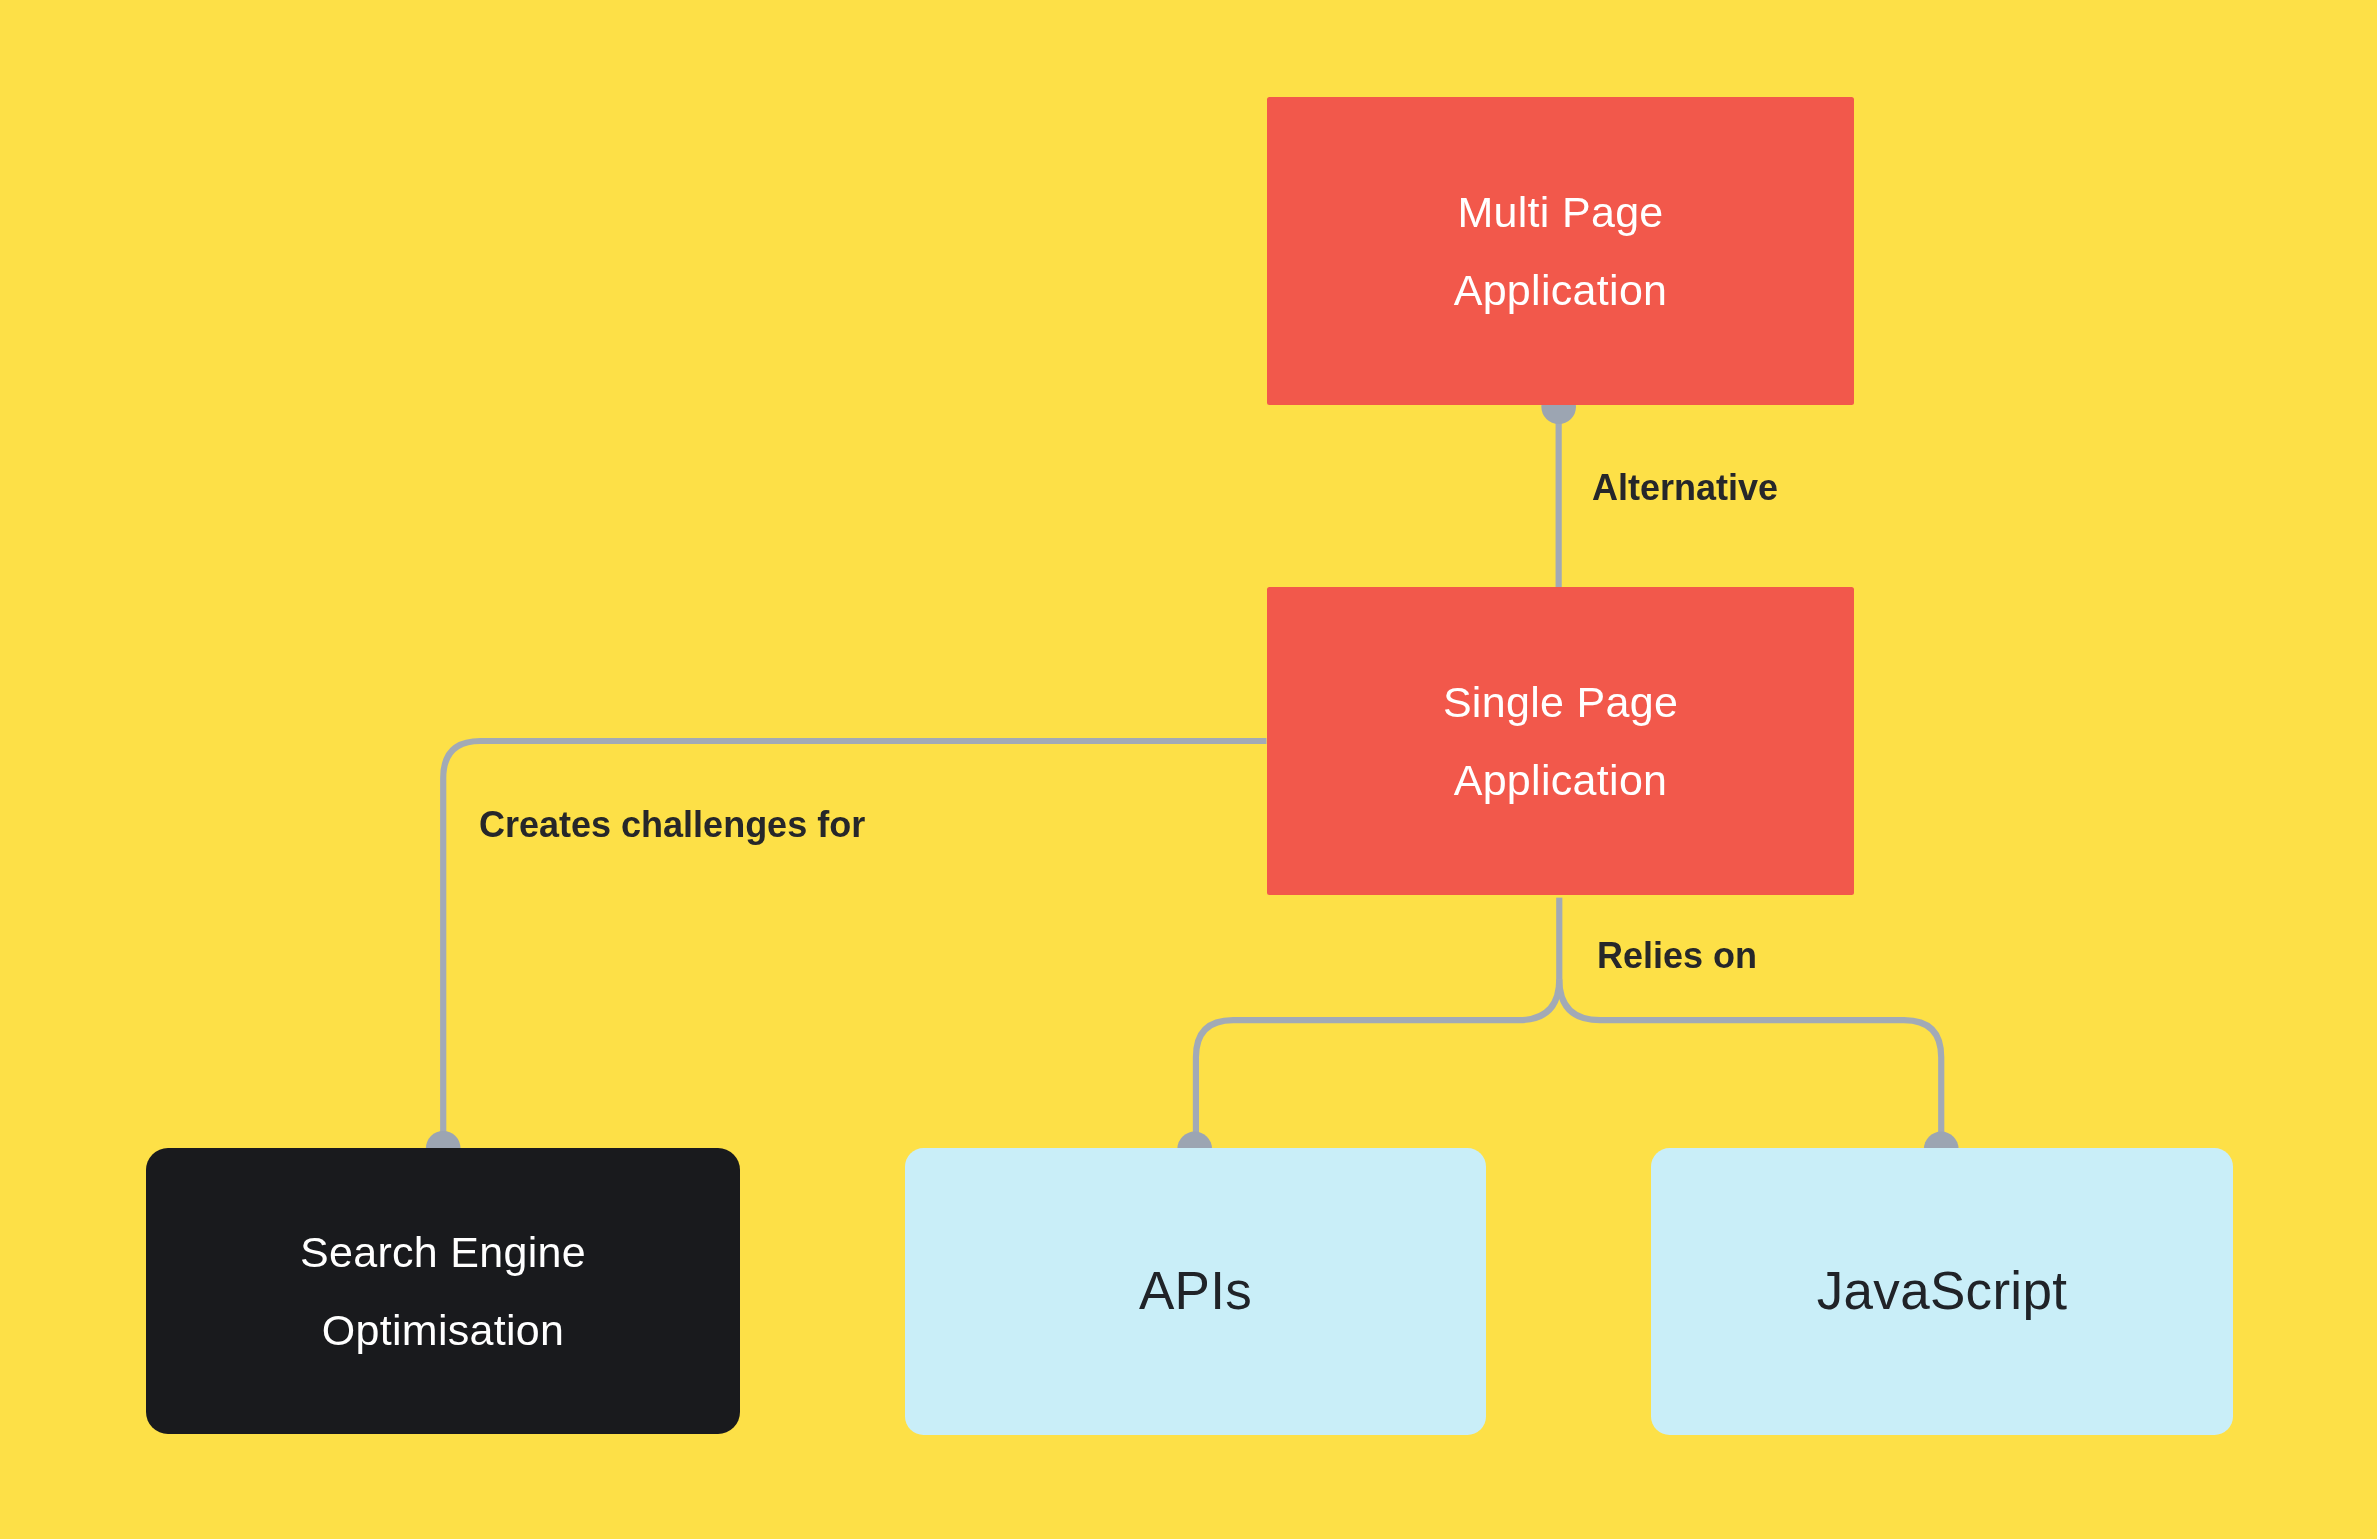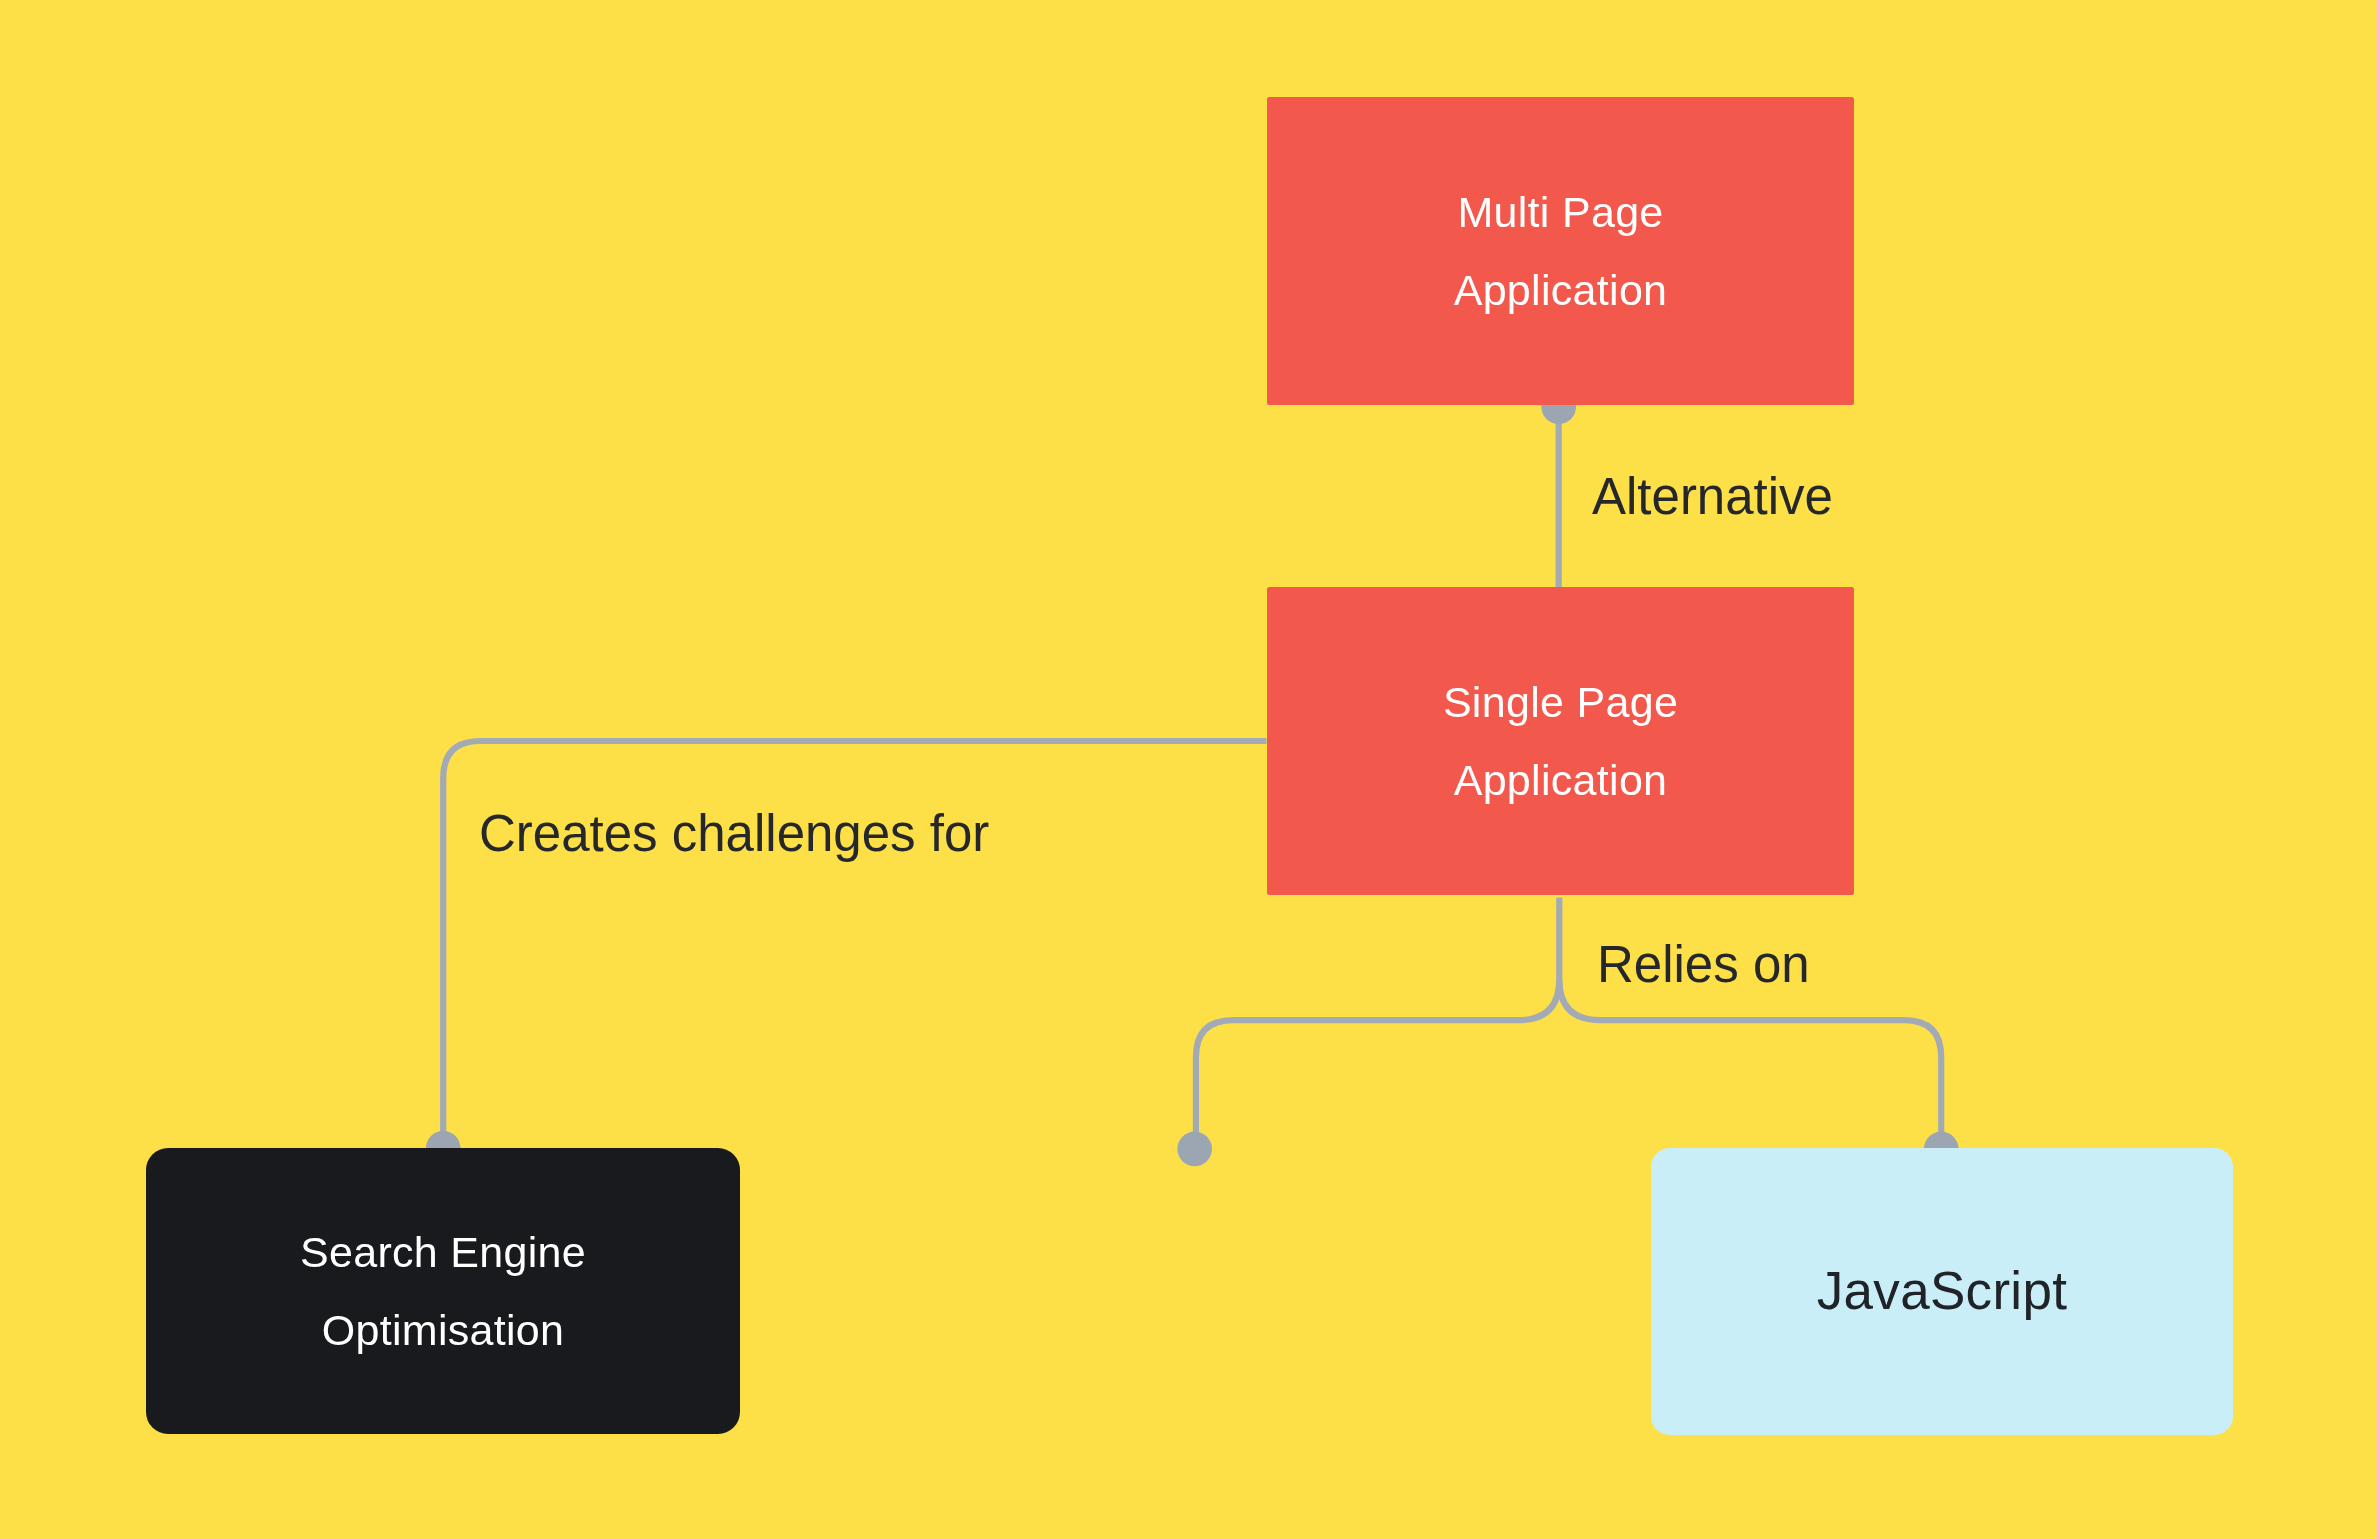--- a/index.html
+++ b/index.html
@@ -64,23 +64,23 @@
     font-size: 53px;
   }
   
   .node-mpa  { left: 1267px; top: 97px;  width: 587px; height: 308px; }
   .node-spa  { left: 1267px; top: 587px;  width: 587px; height: 308px; text-align: center; }
   .node-seo  { left: 146px;  top: 1148px; width: 594px; height: 286px; }
   .node-apis { left: 905px; top: 1148px; width: 581px; height: 287px; }
   .node-js   { left: 1651px; top: 1148px; width: 582px; height: 287px; }
   .edge-label {
     position: absolute;
-    font-size: 51px;
+    font-size: 36px;
     line-height: 1.2;
-    font-weight: 400;
+    font-weight: 700;
     color: #26272A;
     white-space: nowrap;
   }
   .edge-label-alternative { left: 1592px; top: 466px; }
   .edge-label-creates     { left: 479px;  top: 775px; margin-top: 28px; }
   .edge-label-relies      { left: 1597px; top: 934px; }
 </style>
 </head>
 <body>
 
@@ -106,20 +106,23 @@
   </div>
 
   <div class="node node-red node-spa">
     <span class="node-label">Single Page Application</span>
   </div>
 
   <div class="node node-black node-seo">
     <span class="node-label">Search Engine Optimisation</span>
   </div>
 
+  <div class="node node-cyan node-apis">
+    <span class="node-label">APIs</span>
+  </div>
 
   <div class="node node-cyan node-js">
     <span class="node-label">JavaScript</span>
   </div>
 
   <div class="edge-label edge-label-alternative">Alternative</div>
 
   <div class="edge-label edge-label-creates">Creates challenges for</div>
 
   <div class="edge-label edge-label-relies">Relies on</div>

